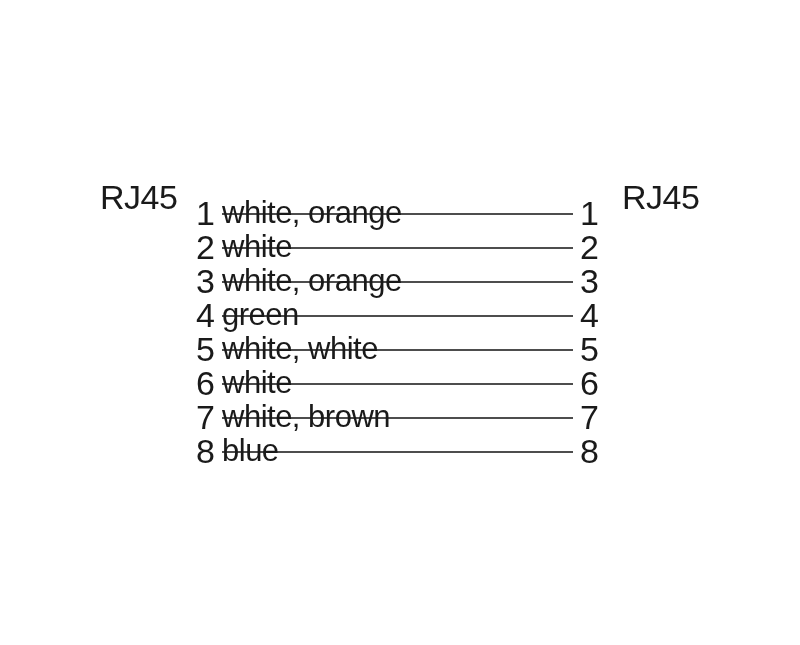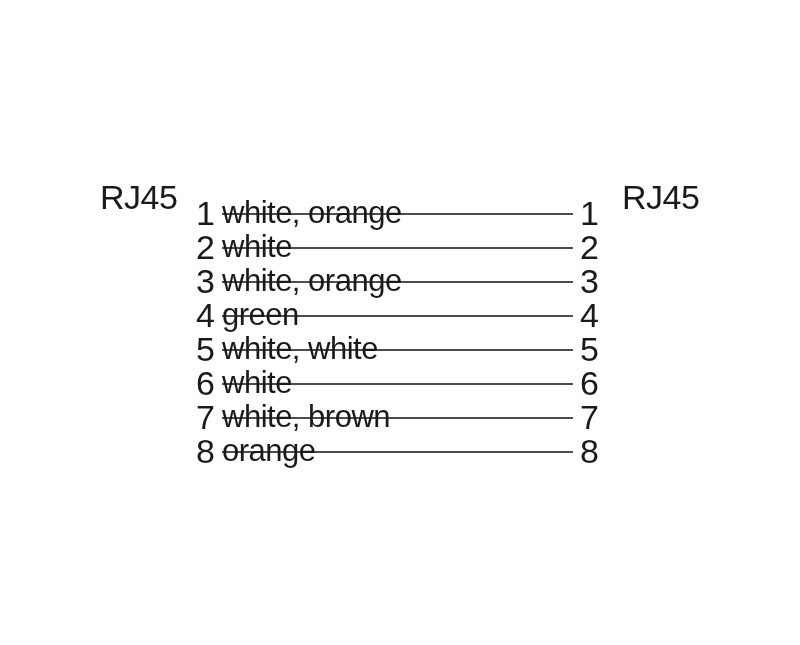--- a/index.html
+++ b/index.html
@@ -105,17 +105,17 @@
   </div>
       <div class="pin-row" style="top: 418px;">
     <span class="pin-num left">7</span>
     <span class="wire-line"></span>
     <span class="wire-label">white, brown</span>
     <span class="pin-num right">7</span>
   </div>
       <div class="pin-row" style="top: 452px;">
     <span class="pin-num left">8</span>
     <span class="wire-line"></span>
-    <span class="wire-label">orange</span>
+    <span class="wire-label">blue</span>
     <span class="pin-num right">8</span>
   </div>
     </div>
 </div>
 
 </body></html>

